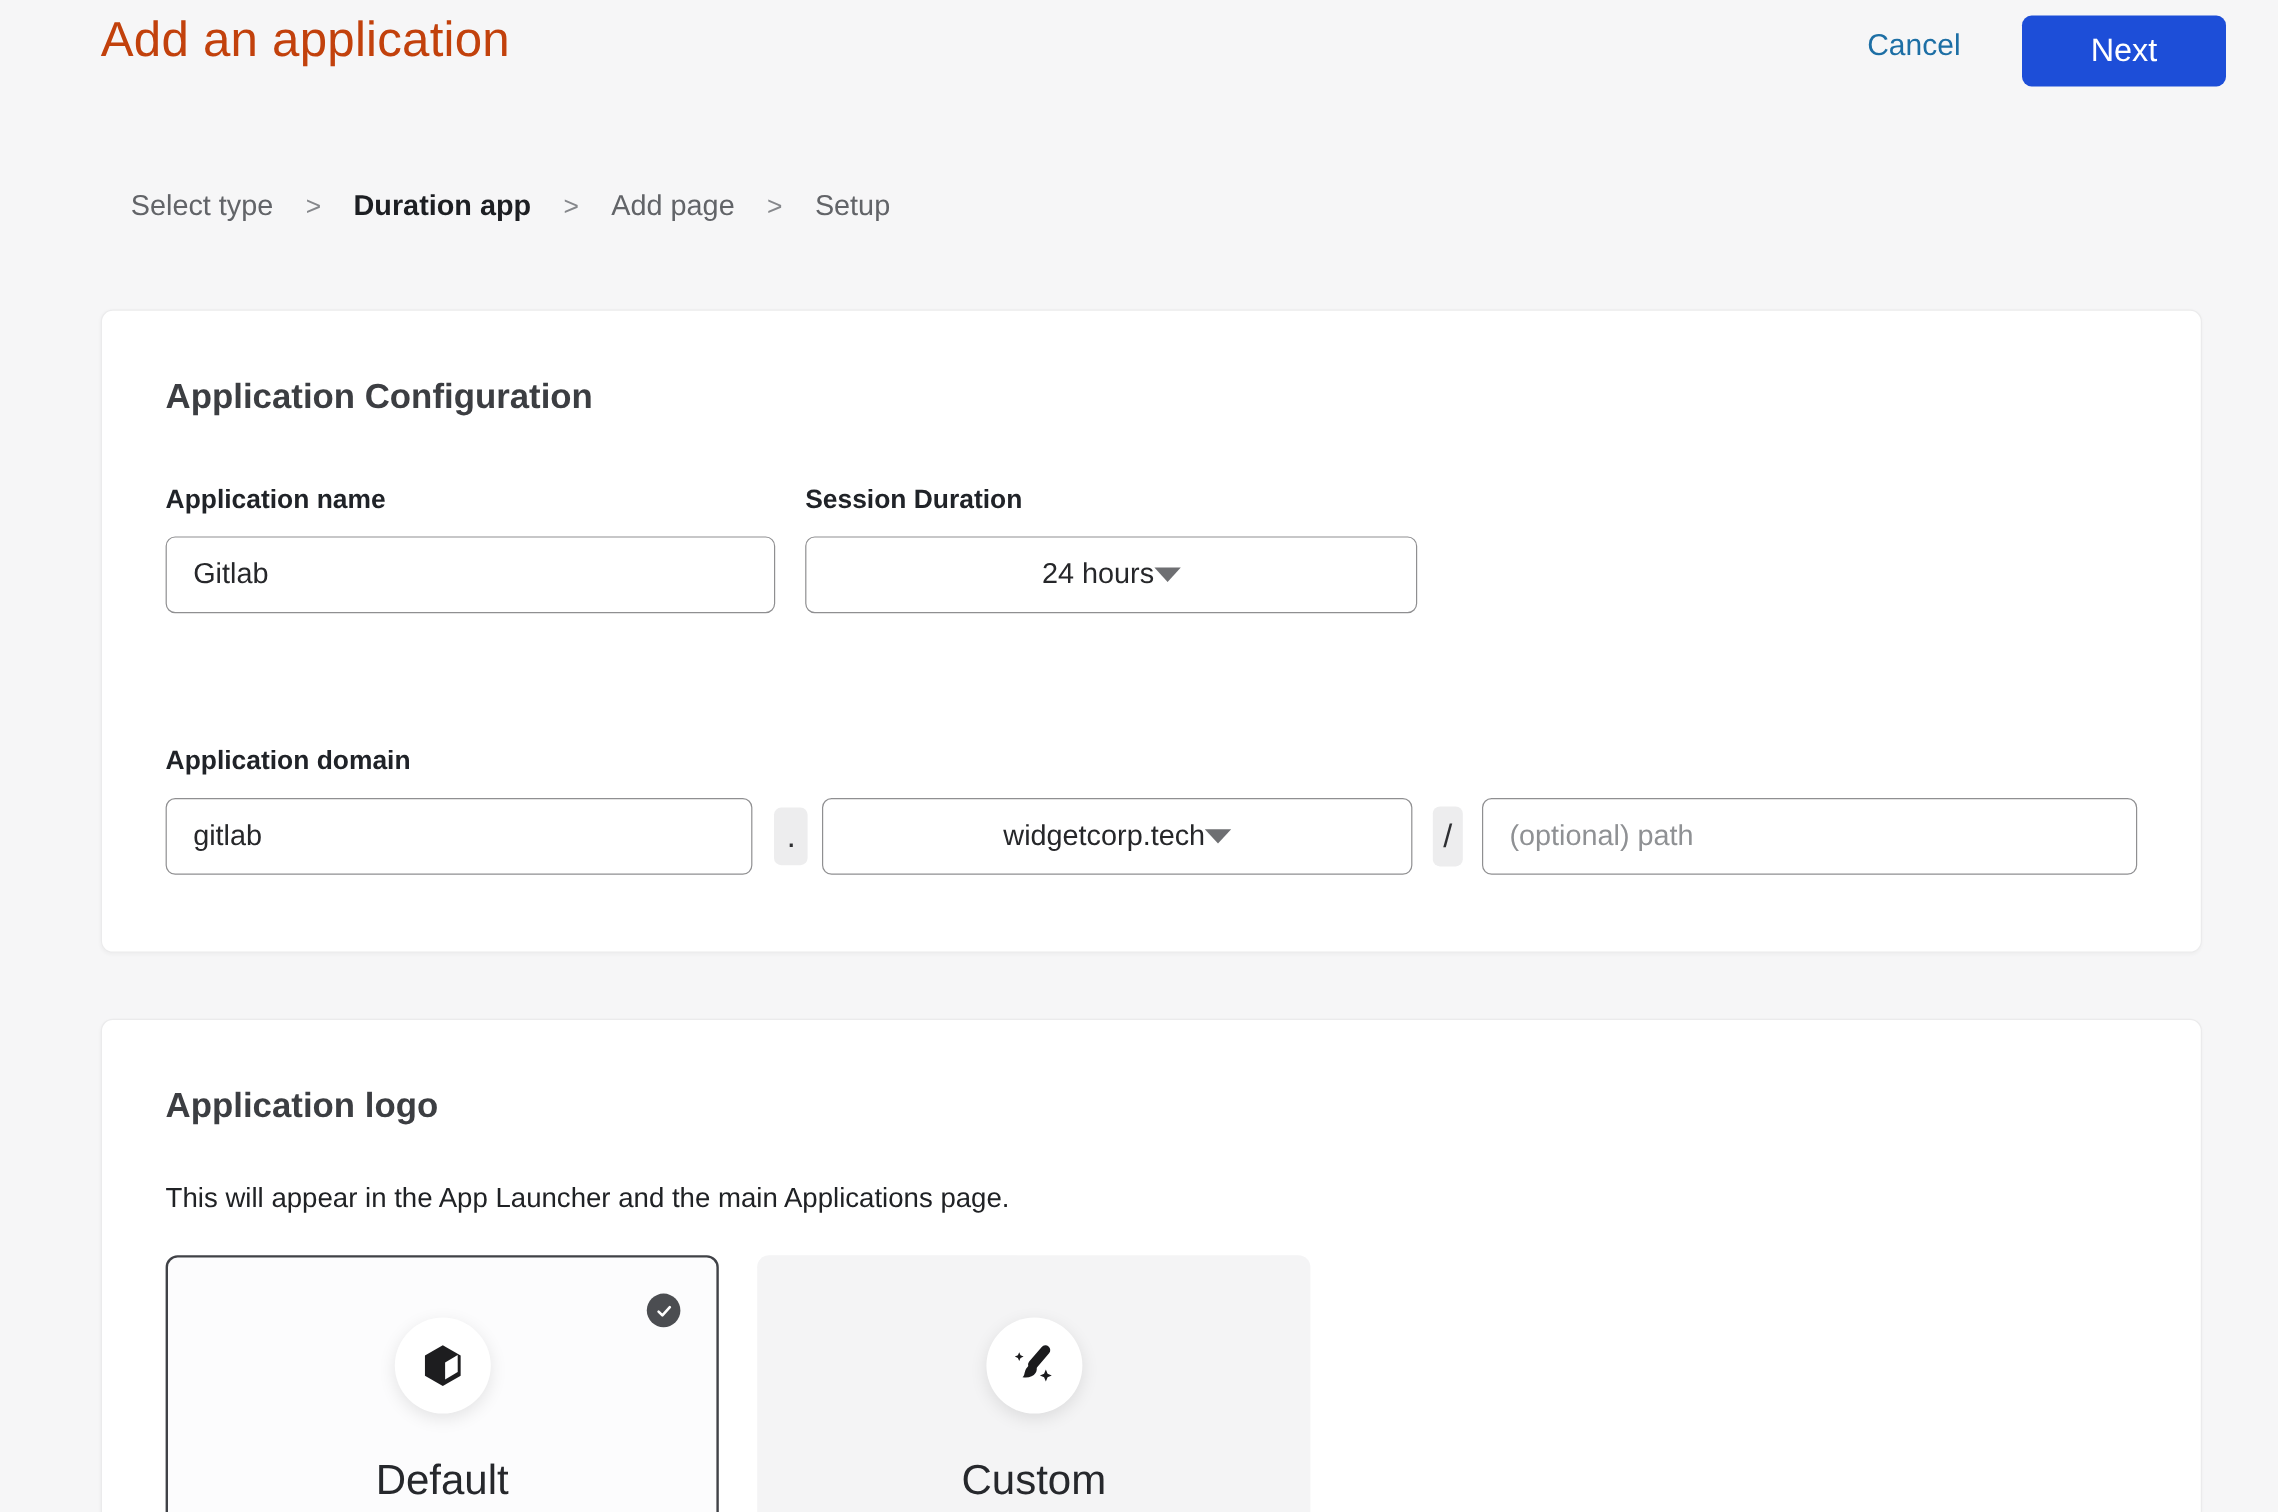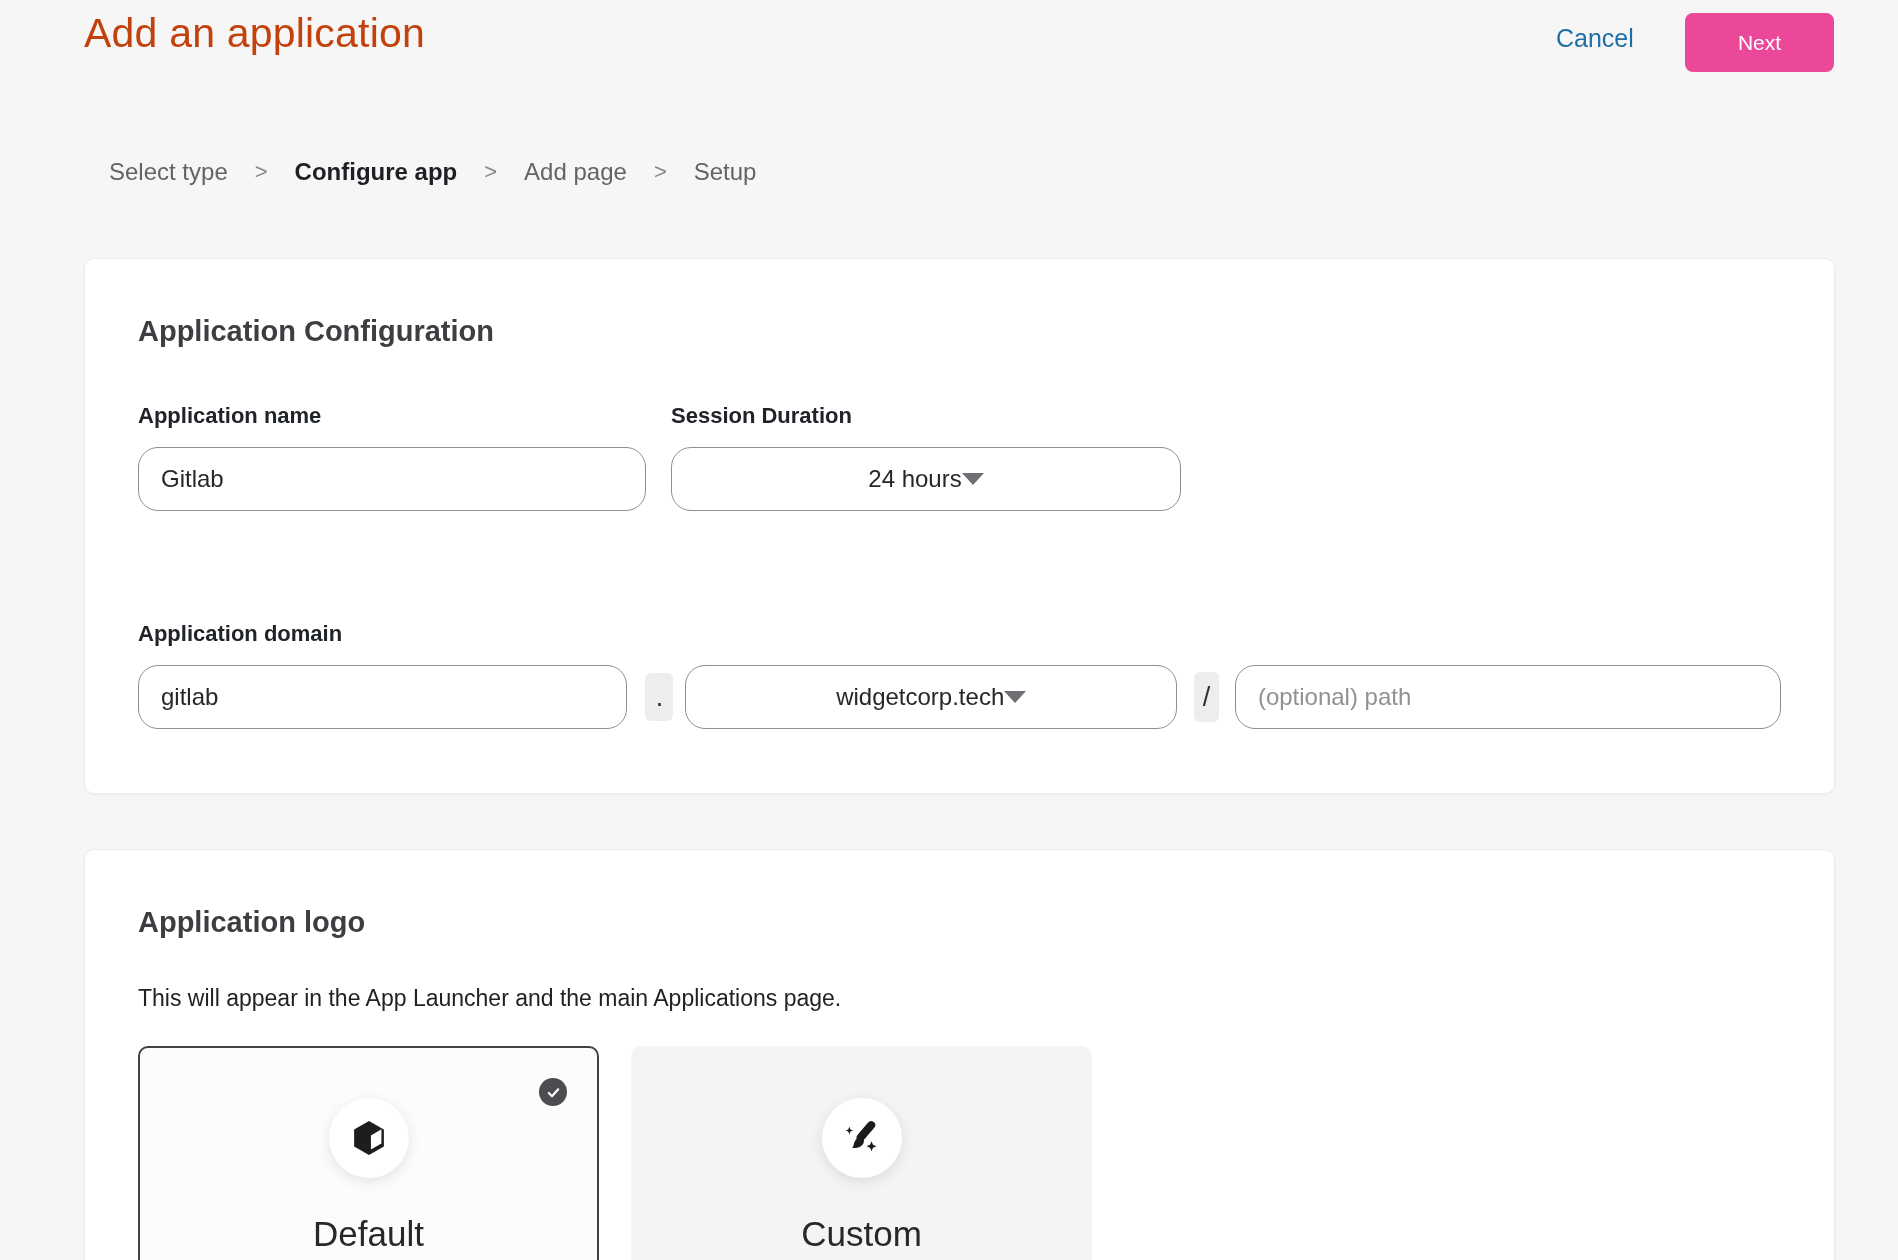--- a/index.html
+++ b/index.html
@@ -15,23 +15,23 @@
   .page-title {
     position:absolute; left:84px; top:10px;
     font-size:41px; font-weight:400; color:#c2410c; letter-spacing:0.2px;
   }
   .cancel-link {
     position:absolute; left:1556px; top:24px;
     font-size:25px; color:#1d6fa5; cursor:pointer; background:none; border:none;
     font-family:inherit;
   }
   .next-btn {
-    position:absolute; left:1685px; top:13px; width:149px; height:59px;
-    background:#ec4899; border:none; border-radius:8px;
-    color:#ffffff; font-size:21px; font-family:inherit; cursor:pointer;
+    position:absolute; left:1685px; top:13px; width:170px; height:59px;
+    background:#1d4ed8; border:none; border-radius:8px;
+    color:#ffffff; font-size:27px; font-family:inherit; cursor:pointer;
   }
 
   
   .breadcrumb {
     position:absolute; left:109px; top:158px;
     display:flex; align-items:center; gap:27px;
     font-size:24px; color:#626468;
   }
   .breadcrumb .step { cursor:pointer; }
   .breadcrumb .step.active { font-weight:700; color:#1d1f23; }
@@ -47,21 +47,21 @@
   .card + .card { margin-top:55px; }
   .card h2 { font-size:29px; font-weight:700; color:#3c3e42; }
 
   .form-row { display:flex; gap:25px; margin-top:55px; }
   .field label {
     display:block; font-size:22px; font-weight:700; color:#202328;
     margin-bottom:18px;
   }
   .text-input, .select {
     height:64px; width:100%; background:#fff;
-    border:1.5px solid #8f8f91; border-radius:20px;
+    border:1.5px solid #8f8f91; border-radius:8px;
     font-size:24px; color:#26272a; padding:0 22px; font-family:inherit;
   }
   .text-input::placeholder { color:#8f9194; opacity:1; }
   .select {
     display:flex; align-items:center; justify-content:center; cursor:pointer;
   }
   .caret {
     width:0; height:0; flex:none;
     border-left:11px solid transparent; border-right:11px solid transparent;
     border-top:12px solid #6e6f72;
@@ -105,21 +105,21 @@
 
 <div class="page">
 
   <h1 class="page-title">Add an application</h1>
   <button class="cancel-link">Cancel</button>
   <button class="next-btn">Next</button>
 
   <nav class="breadcrumb">
     <span class="step">Select type</span>
     <span class="sep">&gt;</span>
-    <span class="step active">Configure app</span>
+    <span class="step active">Duration app</span>
     <span class="sep">&gt;</span>
     <span class="step">Add page</span>
     <span class="sep">&gt;</span>
     <span class="step">Setup</span>
   </nav>
 
   <div class="content">
 
     <section class="card">
       <h2>Application Configuration</h2>

